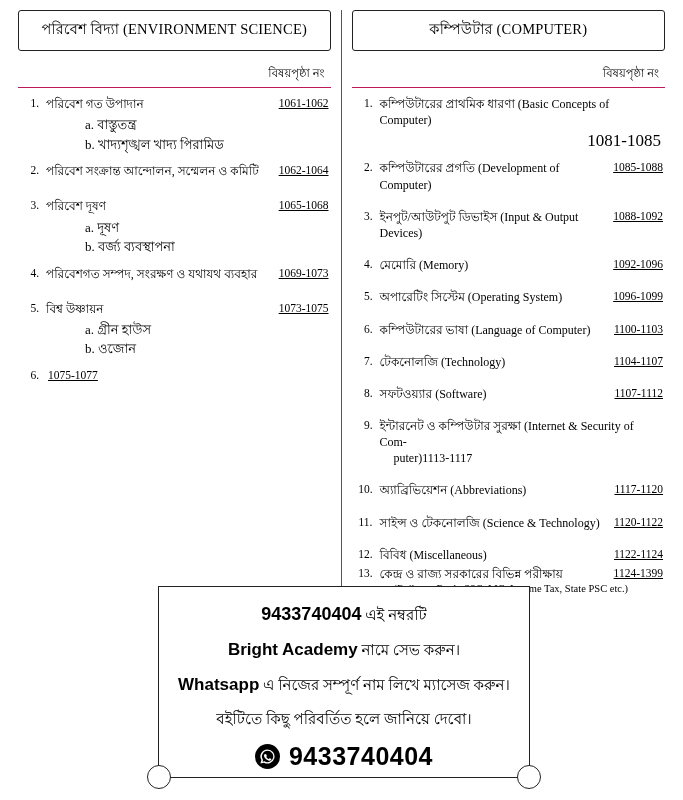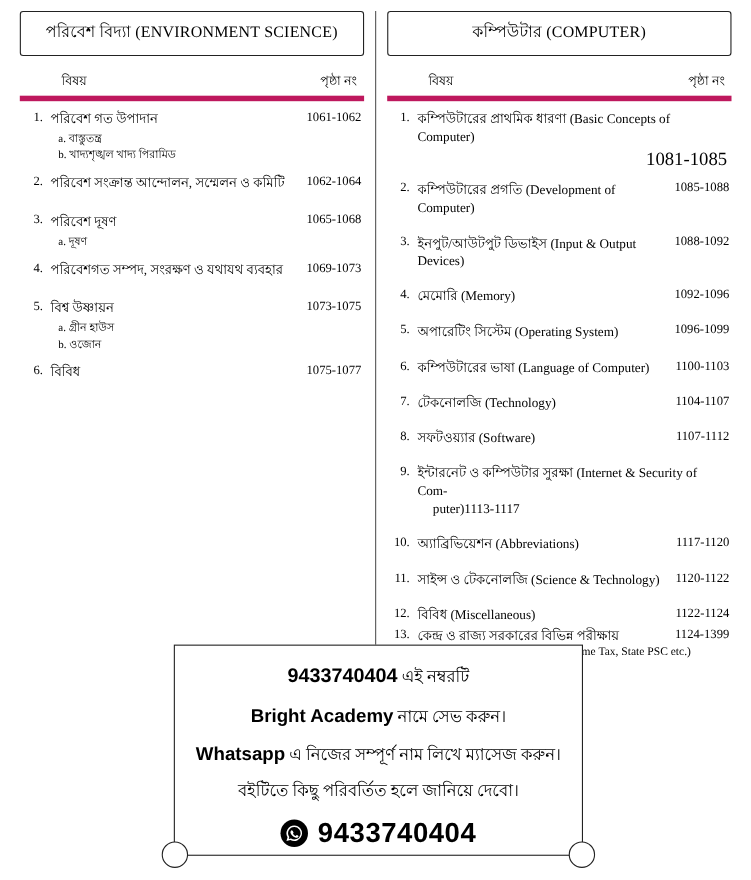--- a/index.html
+++ b/index.html
@@ -41,24 +41,24 @@
     text-align: center;
     font-size: 14.5px;
     padding: 7px 4px 8px 4px;
     margin: 0 2px 14px 2px;
     letter-spacing: 0.2px;
   }
   .col-title .en { font-family: "Liberation Serif", serif; }
 
   .hdr-row {
     display: flex;
-    justify-content: space-between;
+    justify-content: flex-end;
     font-size: 11.5px;
     padding: 0 6px 3px 6px;
-    border-bottom: 5px solid #be185d;
+    border-bottom: 1px solid #be185d;
     margin: 0 2px 8px 2px;
   }
   .hdr-row .hdr-subject { padding-left: 32px; }
 
   .entries { padding: 0 4px; }
 
   .entry {
     display: flex;
     align-items: flex-start;
     font-size: 12px;
@@ -75,31 +75,33 @@
   }
   .entry .name {
     flex: 1 1 auto;
     padding-right: 6px;
   }
   .entry .pages {
     white-space: nowrap;
     font-size: 11.5px;
     text-align: left;
     padding-left: 2px;
+    text-decoration: underline;
   }
   .entry.tall { margin-bottom: 6px; }
 
   .subs {
     padding-left: 33px;
     margin: 2px 0 9px 0;
   }
   .sub {
-    font-size: 10px;
+    font-size: 13px;
     line-height: 1.5;
     display: flex;
+    margin-left: 32px;
   }
   .pages-under {
     text-align: right;
     font-size: 17px;
     padding-right: 2px;
     margin: 1px 0 9px 0;
   }
   .entry-note {
     padding-left: 40px;
     font-size: 10.5px;
@@ -217,20 +219,23 @@
 
         <div class="entry">
           <span class="num">3.</span>
           <span class="name">পরিবেশ দূষণ</span>
           <span class="pages">1065-1068</span>
         </div>
         <div class="subs">
           <div class="sub">
               <span>a.  দূষণ</span>
             </div>
+          <div class="sub">
+              <span>b.  বর্জ্য ব্যবস্থাপনা</span>
+            </div>
         </div>
 
         <div class="entry tall">
           <span class="num">4.</span>
           <span class="name">পরিবেশগত সম্পদ, সংরক্ষণ ও যথাযথ ব্যবহার</span>
           <span class="pages">1069-1073</span>
         </div>
         <div style="height:13px"></div>
 
         <div class="entry">
@@ -242,21 +247,20 @@
           <div class="sub">
               <span>a.  গ্রীন হাউস</span>
             </div>
           <div class="sub">
               <span>b.  ওজোন</span>
             </div>
         </div>
 
         <div class="entry">
           <span class="num">6.</span>
-          <span class="name">বিবিধ</span>
           <span class="pages">1075-1077</span>
         </div>
 
       </div>
     </div>
 
     <div class="col col-right">
       <div class="col-title">
         <span>কম্পিউটার</span>
         <span class="en">(COMPUTER)</span>

